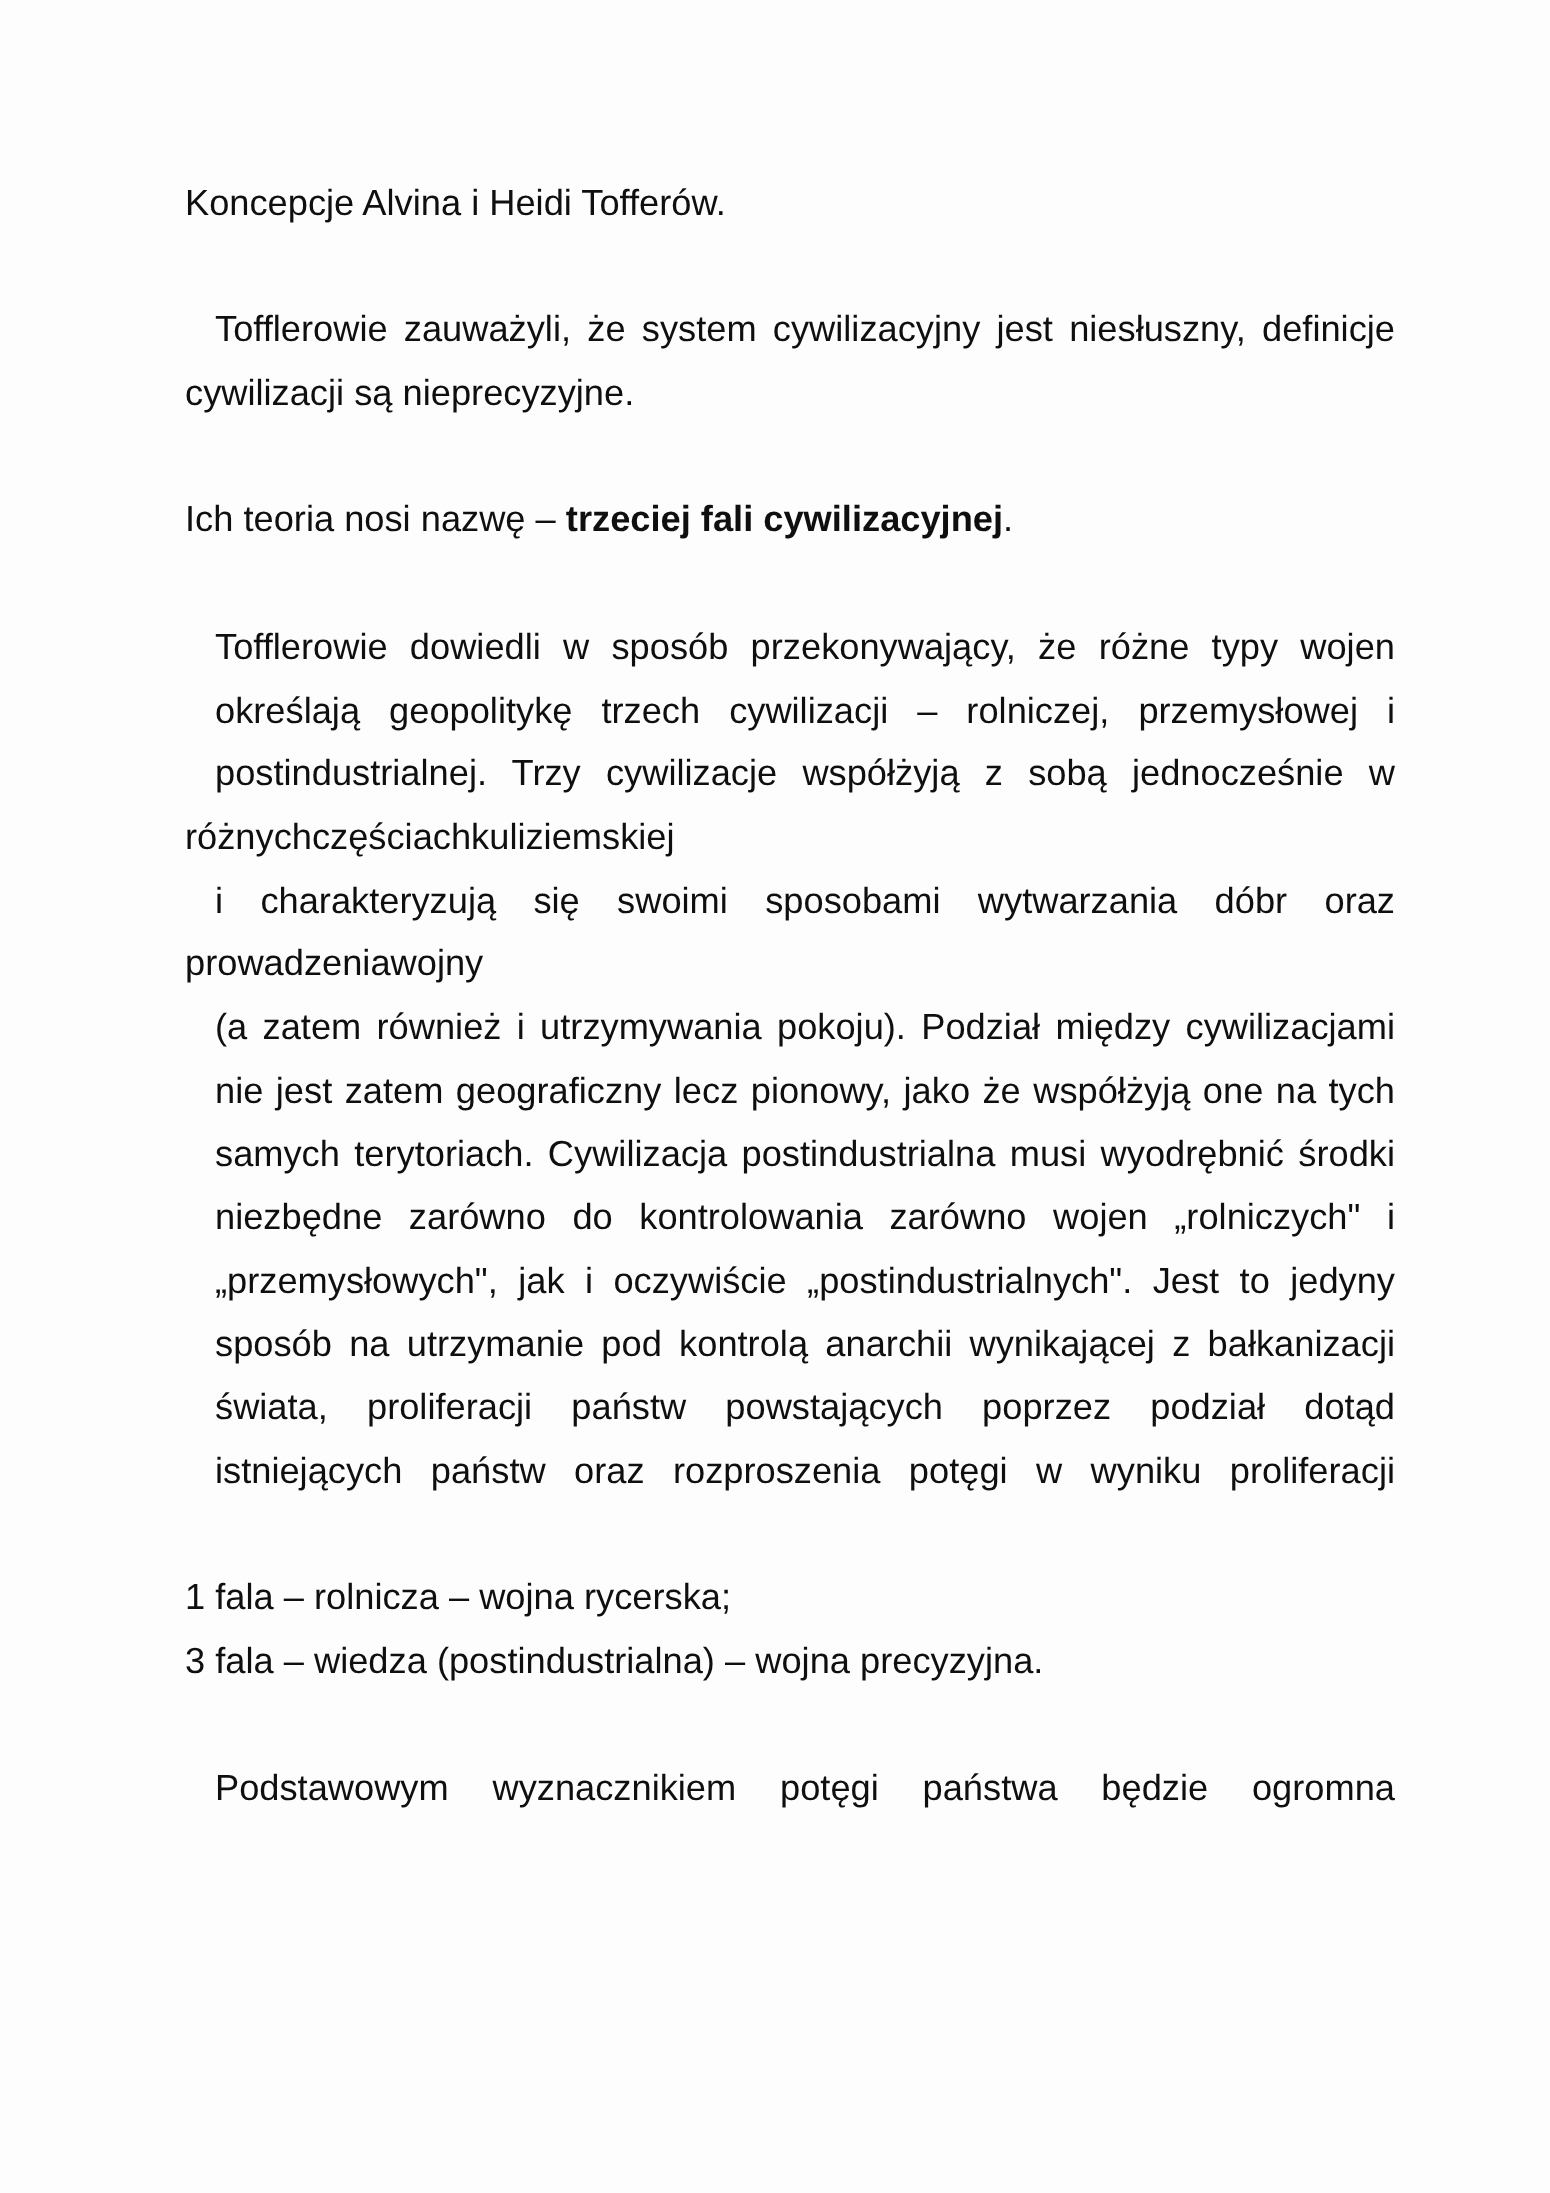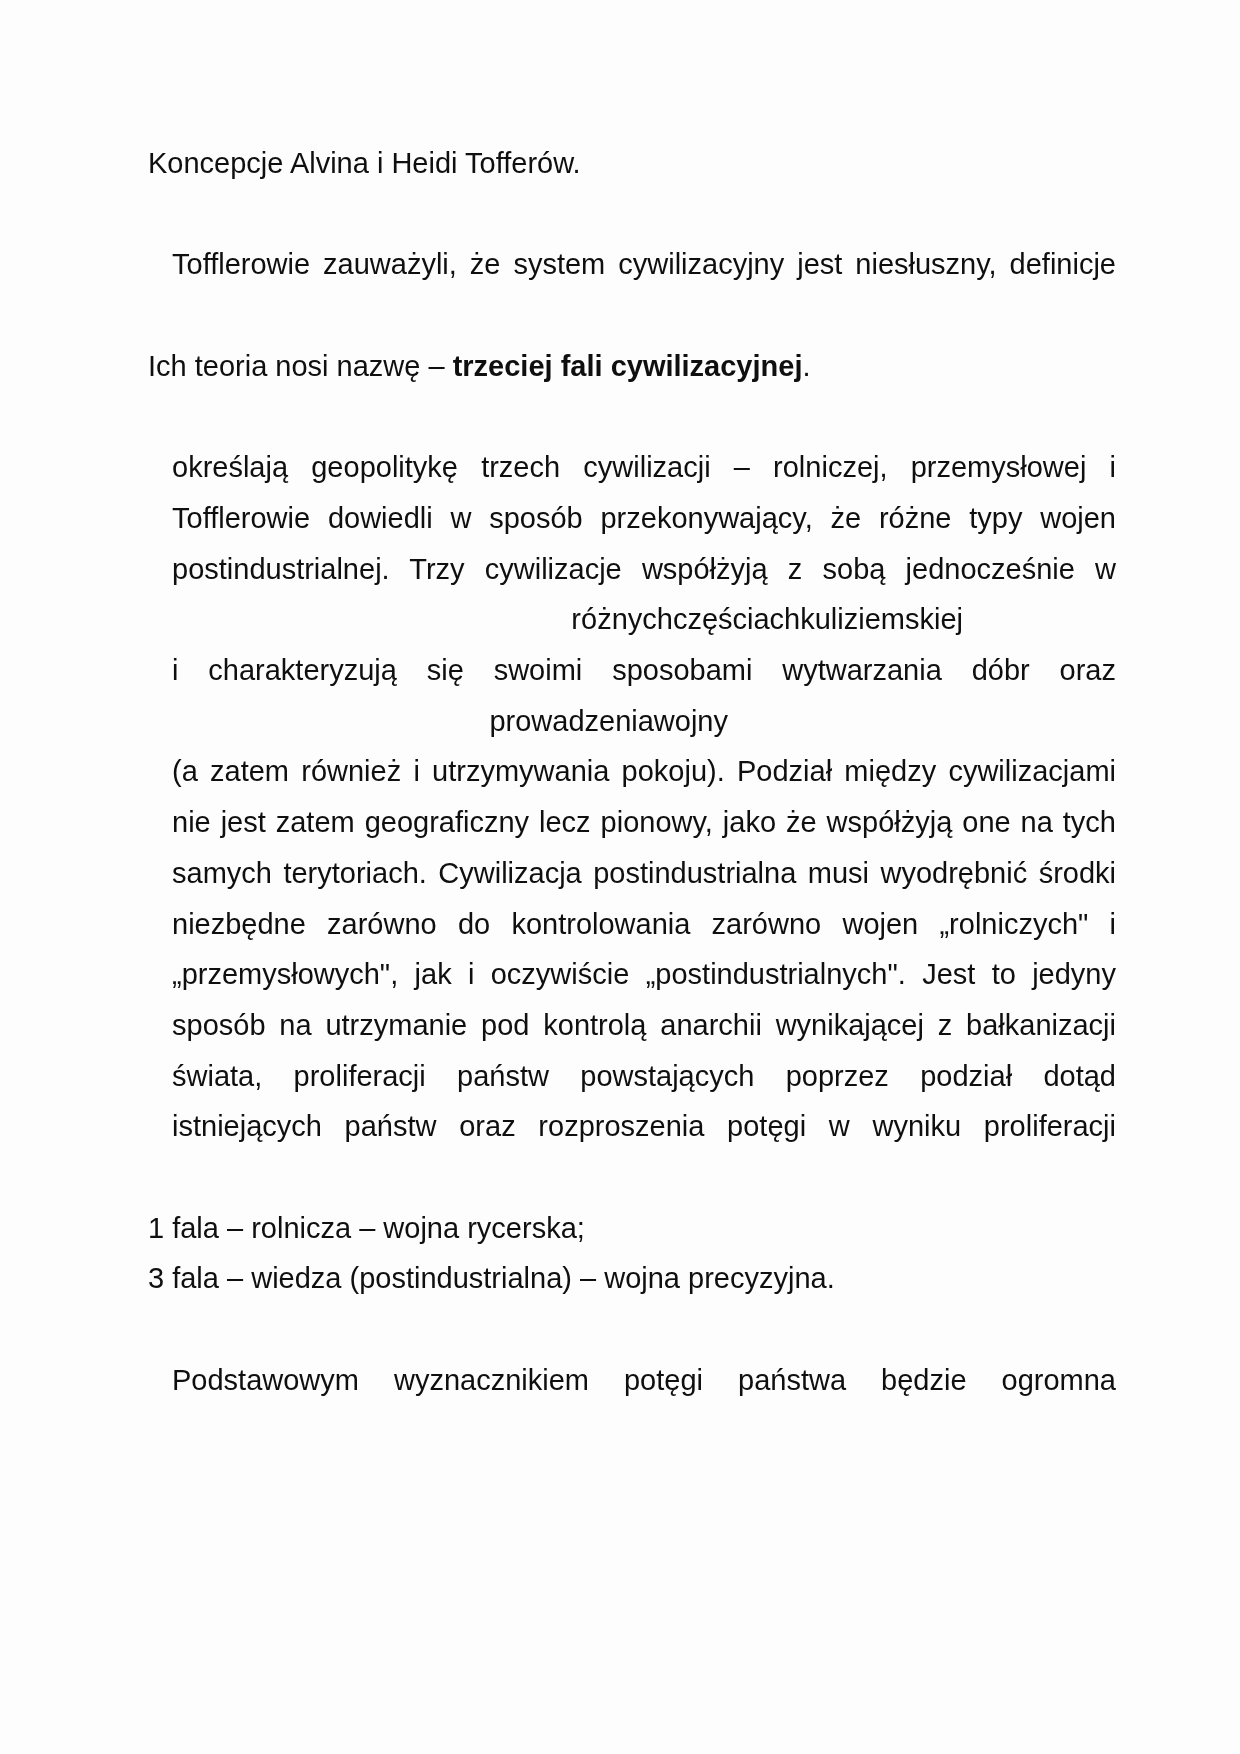--- a/index.html
+++ b/index.html
@@ -41,44 +41,45 @@
   }
   .line.justify {
     white-space: normal;
     text-align: justify;
     text-align-last: justify;
     margin-left: 24px;
   }
   .line.spread-wide,
   .line.spread-narrow {
     display: flex;
-    justify-content: flex-end;
+    justify-content: flex-start;
     white-space: normal;
   }
   .line.spread-wide { width: 815px; }
   .line.spread-narrow { width: 580px; }
   .b { font-weight: bold; }
 </style>
 </head>
 <body>
 
 <div class="page">
   <div class="content">
       <div class="block heading">
         <div class="line left">Koncepcje Alvina i Heidi Tofferów.</div>
       </div>
       <div class="block para">
         <div class="line justify">Tofflerowie zauważyli, że system cywilizacyjny jest niesłuszny, definicje</div>
+        <div class="line left">cywilizacji są nieprecyzyjne.</div>
       </div>
       <div class="block para">
         <div class="line left"><span>Ich teoria nosi nazwę – </span><span class="b">trzeciej fali cywilizacyjnej</span><span>.</span></div>
       </div>
       <div class="block para">
+        <div class="line justify">Tofflerowie dowiedli w sposób przekonywający, że różne typy wojen</div>
         <div class="line justify">określają geopolitykę trzech cywilizacji – rolniczej, przemysłowej i</div>
-        <div class="line justify">Tofflerowie dowiedli w sposób przekonywający, że różne typy wojen</div>
         <div class="line justify">postindustrialnej. Trzy cywilizacje współżyją z sobą jednocześnie w</div>
         <div class="line spread-wide">
           <span>różnych</span>
           <span>częściach</span>
           <span>kuli</span>
           <span>ziemskiej</span>
         </div>
         <div class="line justify">i charakteryzują się swoimi sposobami wytwarzania dóbr oraz</div>
         <div class="line spread-narrow">
           <span>prowadzenia</span>

